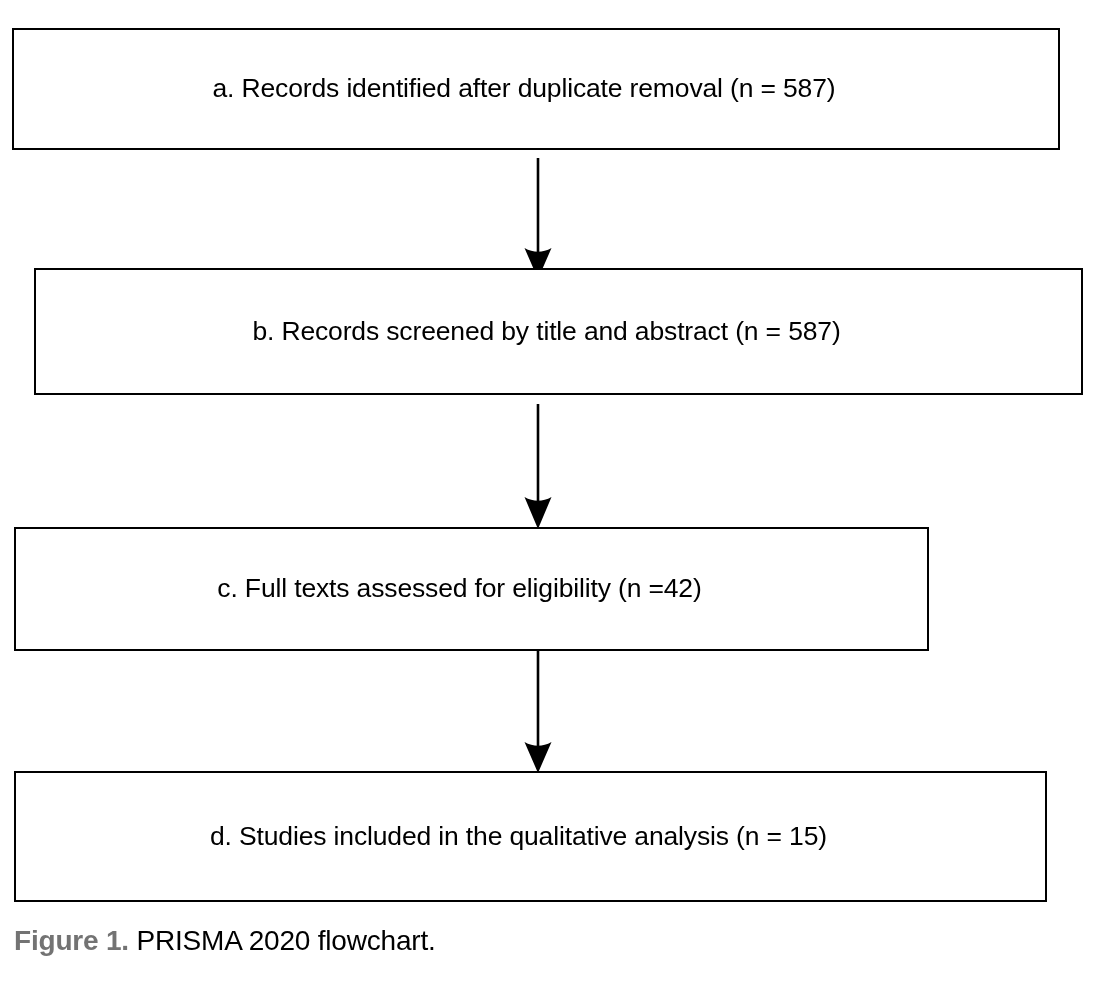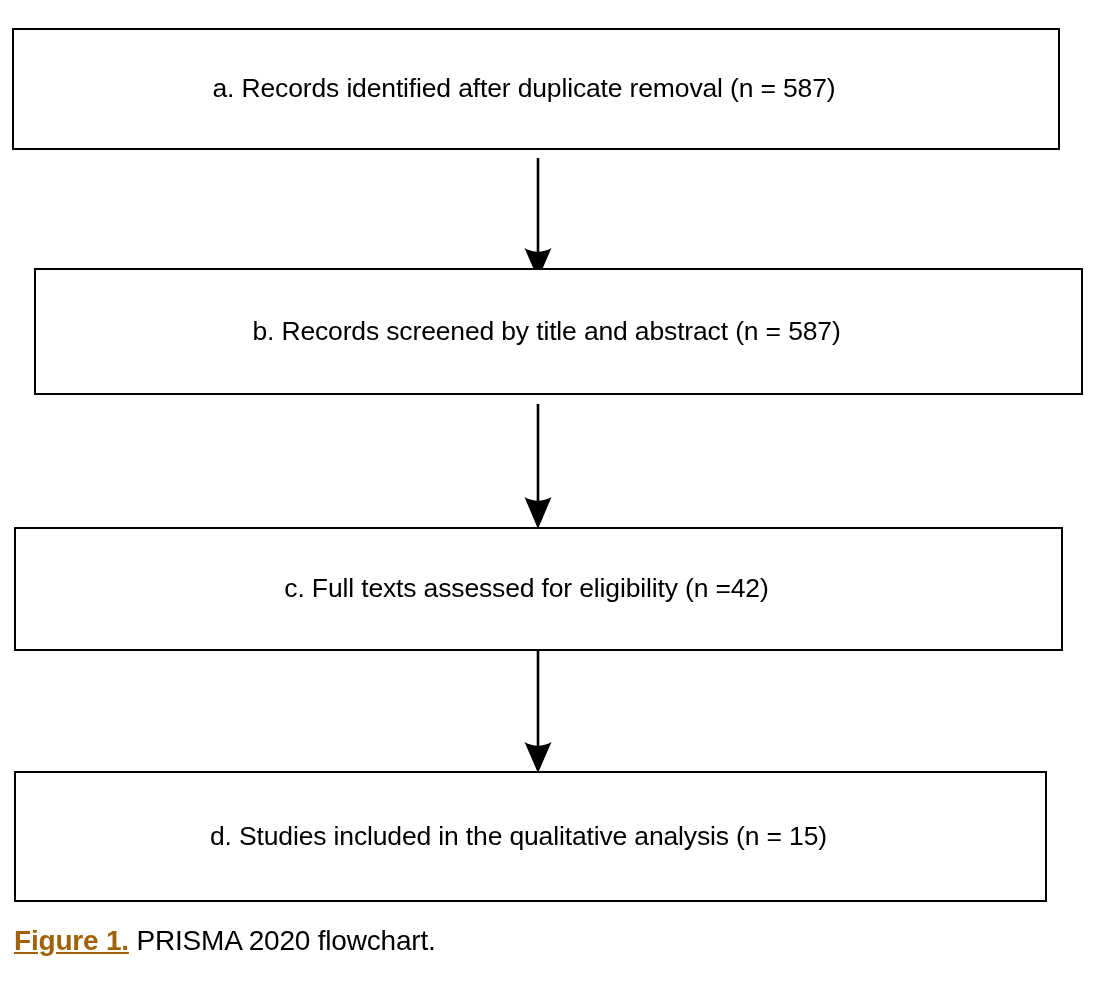--- a/index.html
+++ b/index.html
@@ -40,21 +40,21 @@
     line-height: 1.25;
     letter-spacing: -0.15px;
     text-align: center;
     white-space: nowrap;
     
     transform: translateX(-12px);
   }
 
   #box-a { left: 12px;  top: 28px;  width: 1048px; height: 122px; }
   #box-b { left: 14px;  top: 268px; width: 1049px; height: 127px; margin-left: 20px; }
-  #box-c { left: 14px;  top: 527px; width: 1049px; height: 124px; }
+  #box-c { left: 14px;  top: 527px; width: 915px; height: 124px; }
   #box-d { left: 14px;  top: 771px; width: 1033px; height: 131px; }
 
   
   .connector {
     position: absolute;
     left: 513px;
     width: 50px;
   }
   #arrow-a-b { top: 158px; height: 121px; }
   #arrow-b-c { top: 404px; height: 125px; }
@@ -67,22 +67,21 @@
     left: 14px;
     top: 924px;
     font-size: 28px;
     line-height: 1.2;
     color: #000000;
     white-space: nowrap;
     letter-spacing: -0.2px;
   }
   #caption .caption-figure-number {
     font-weight: bold;
-    color: #a16207;
-    text-decoration: underline;
+    color: #737373;
   }
   #caption .caption-text {
     color: #000000;
     text-align: right;
   }
 </style>
 </head>
 <body>
 
 <div id="flowchart">

